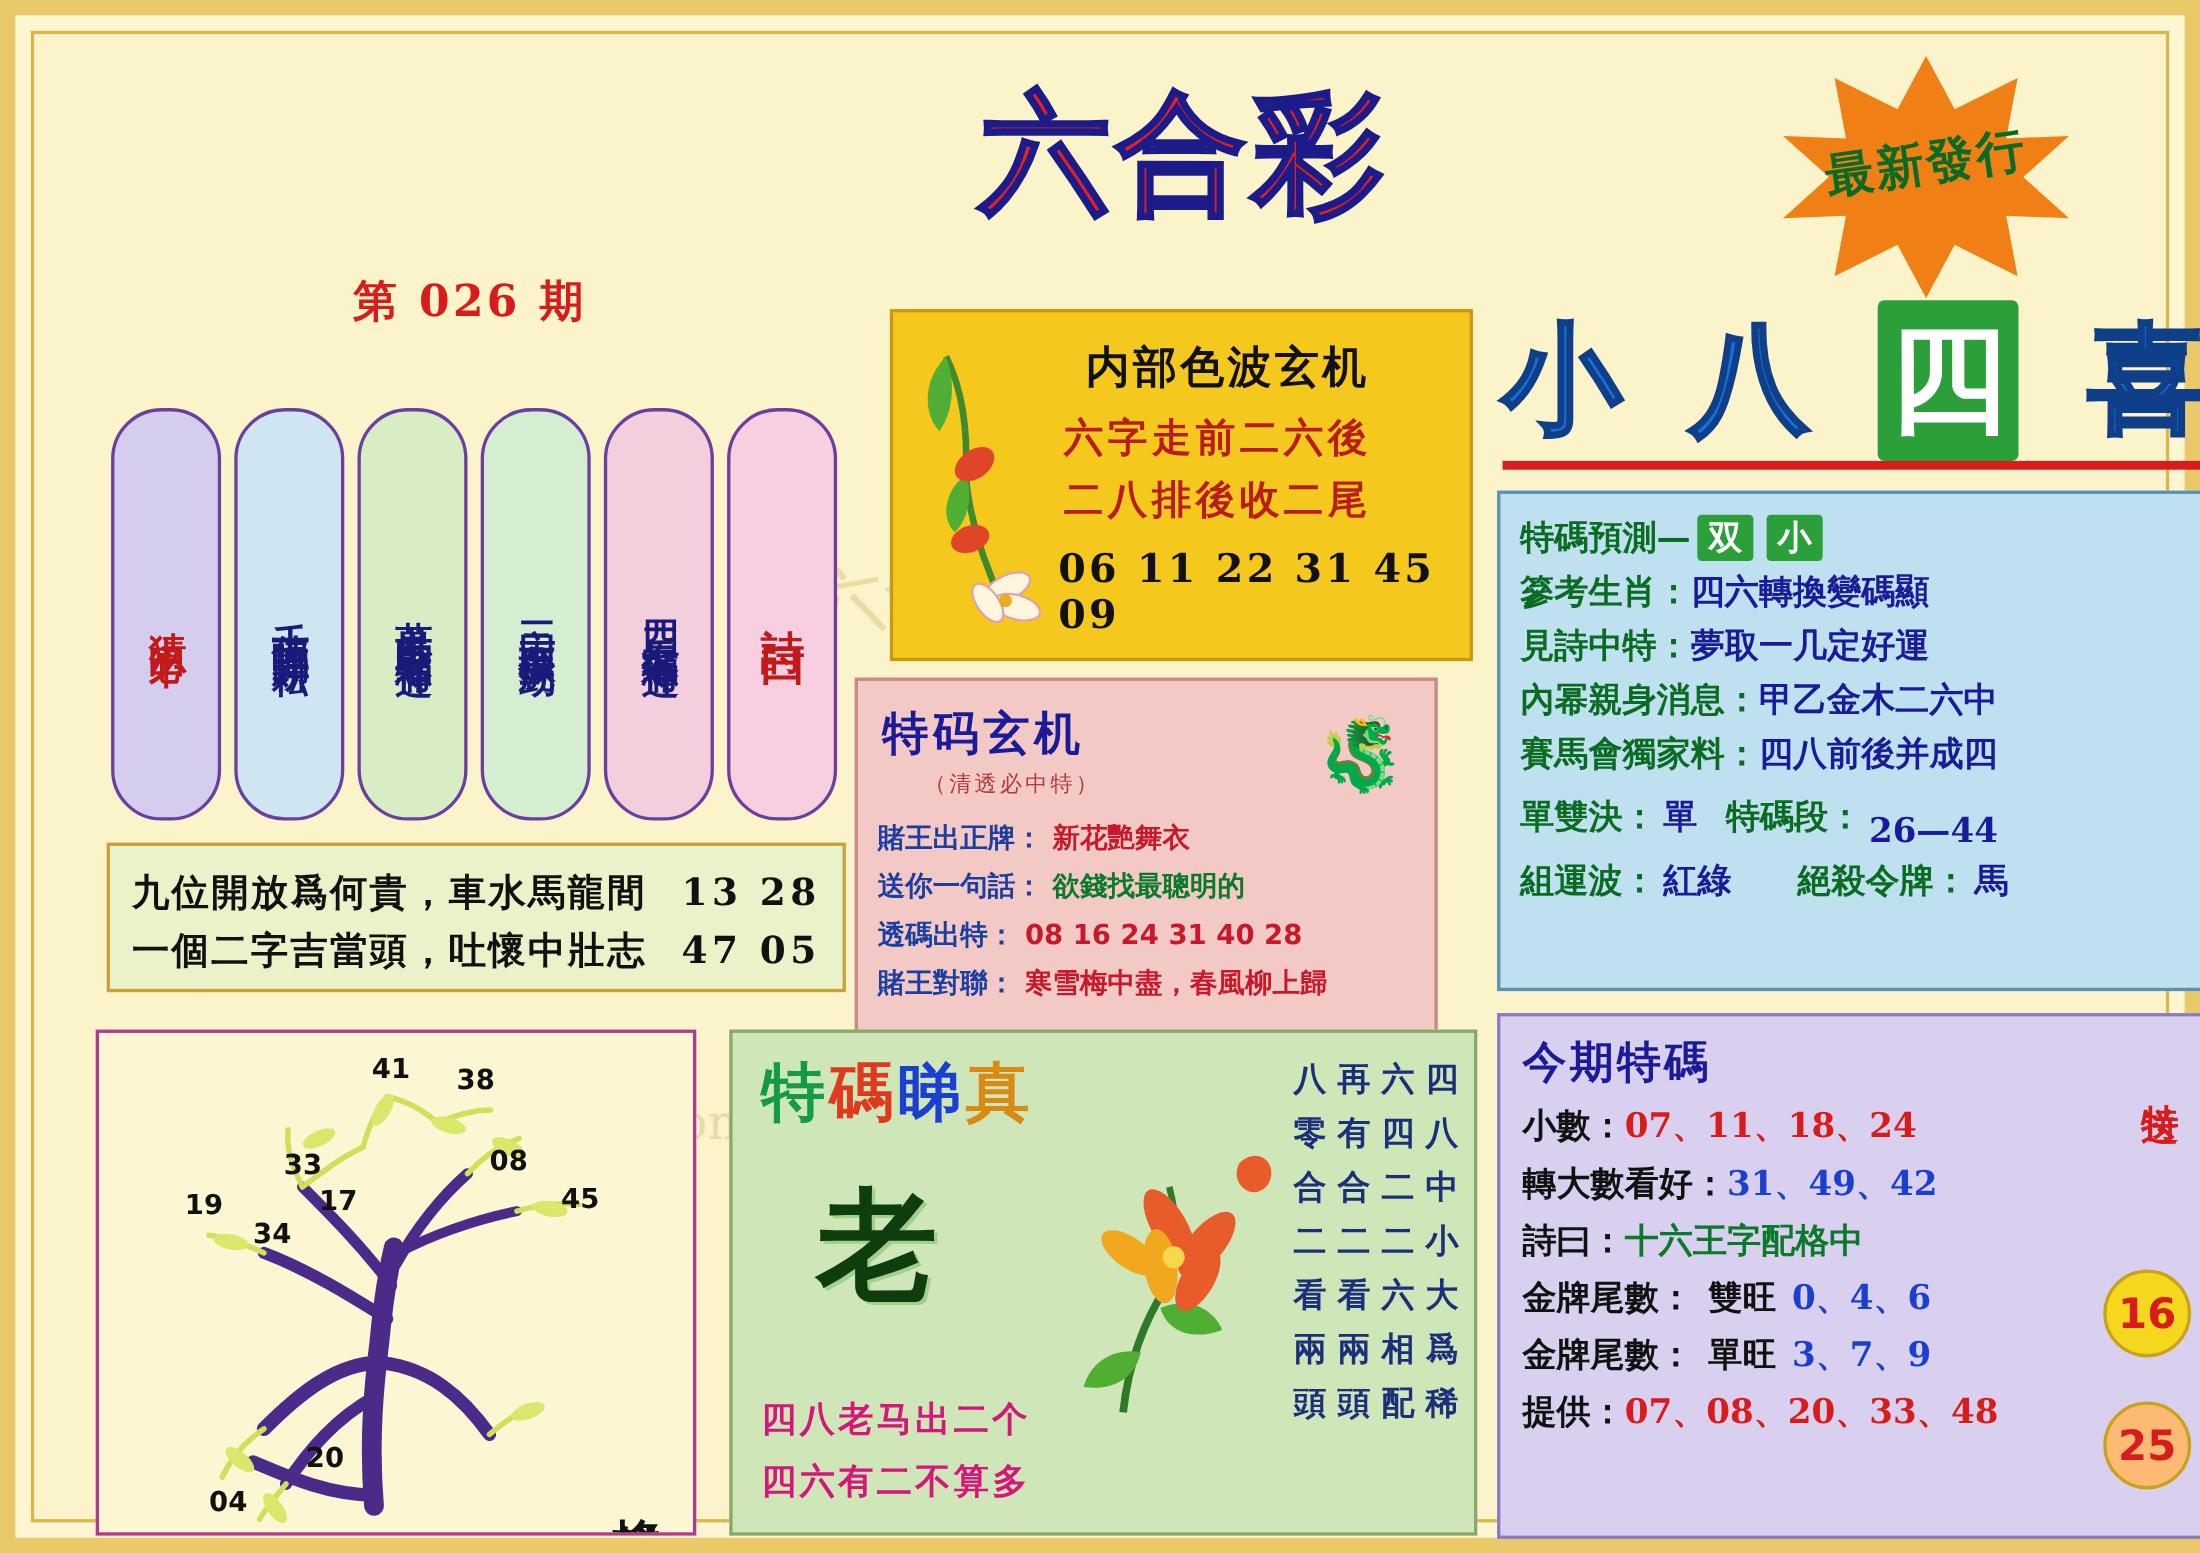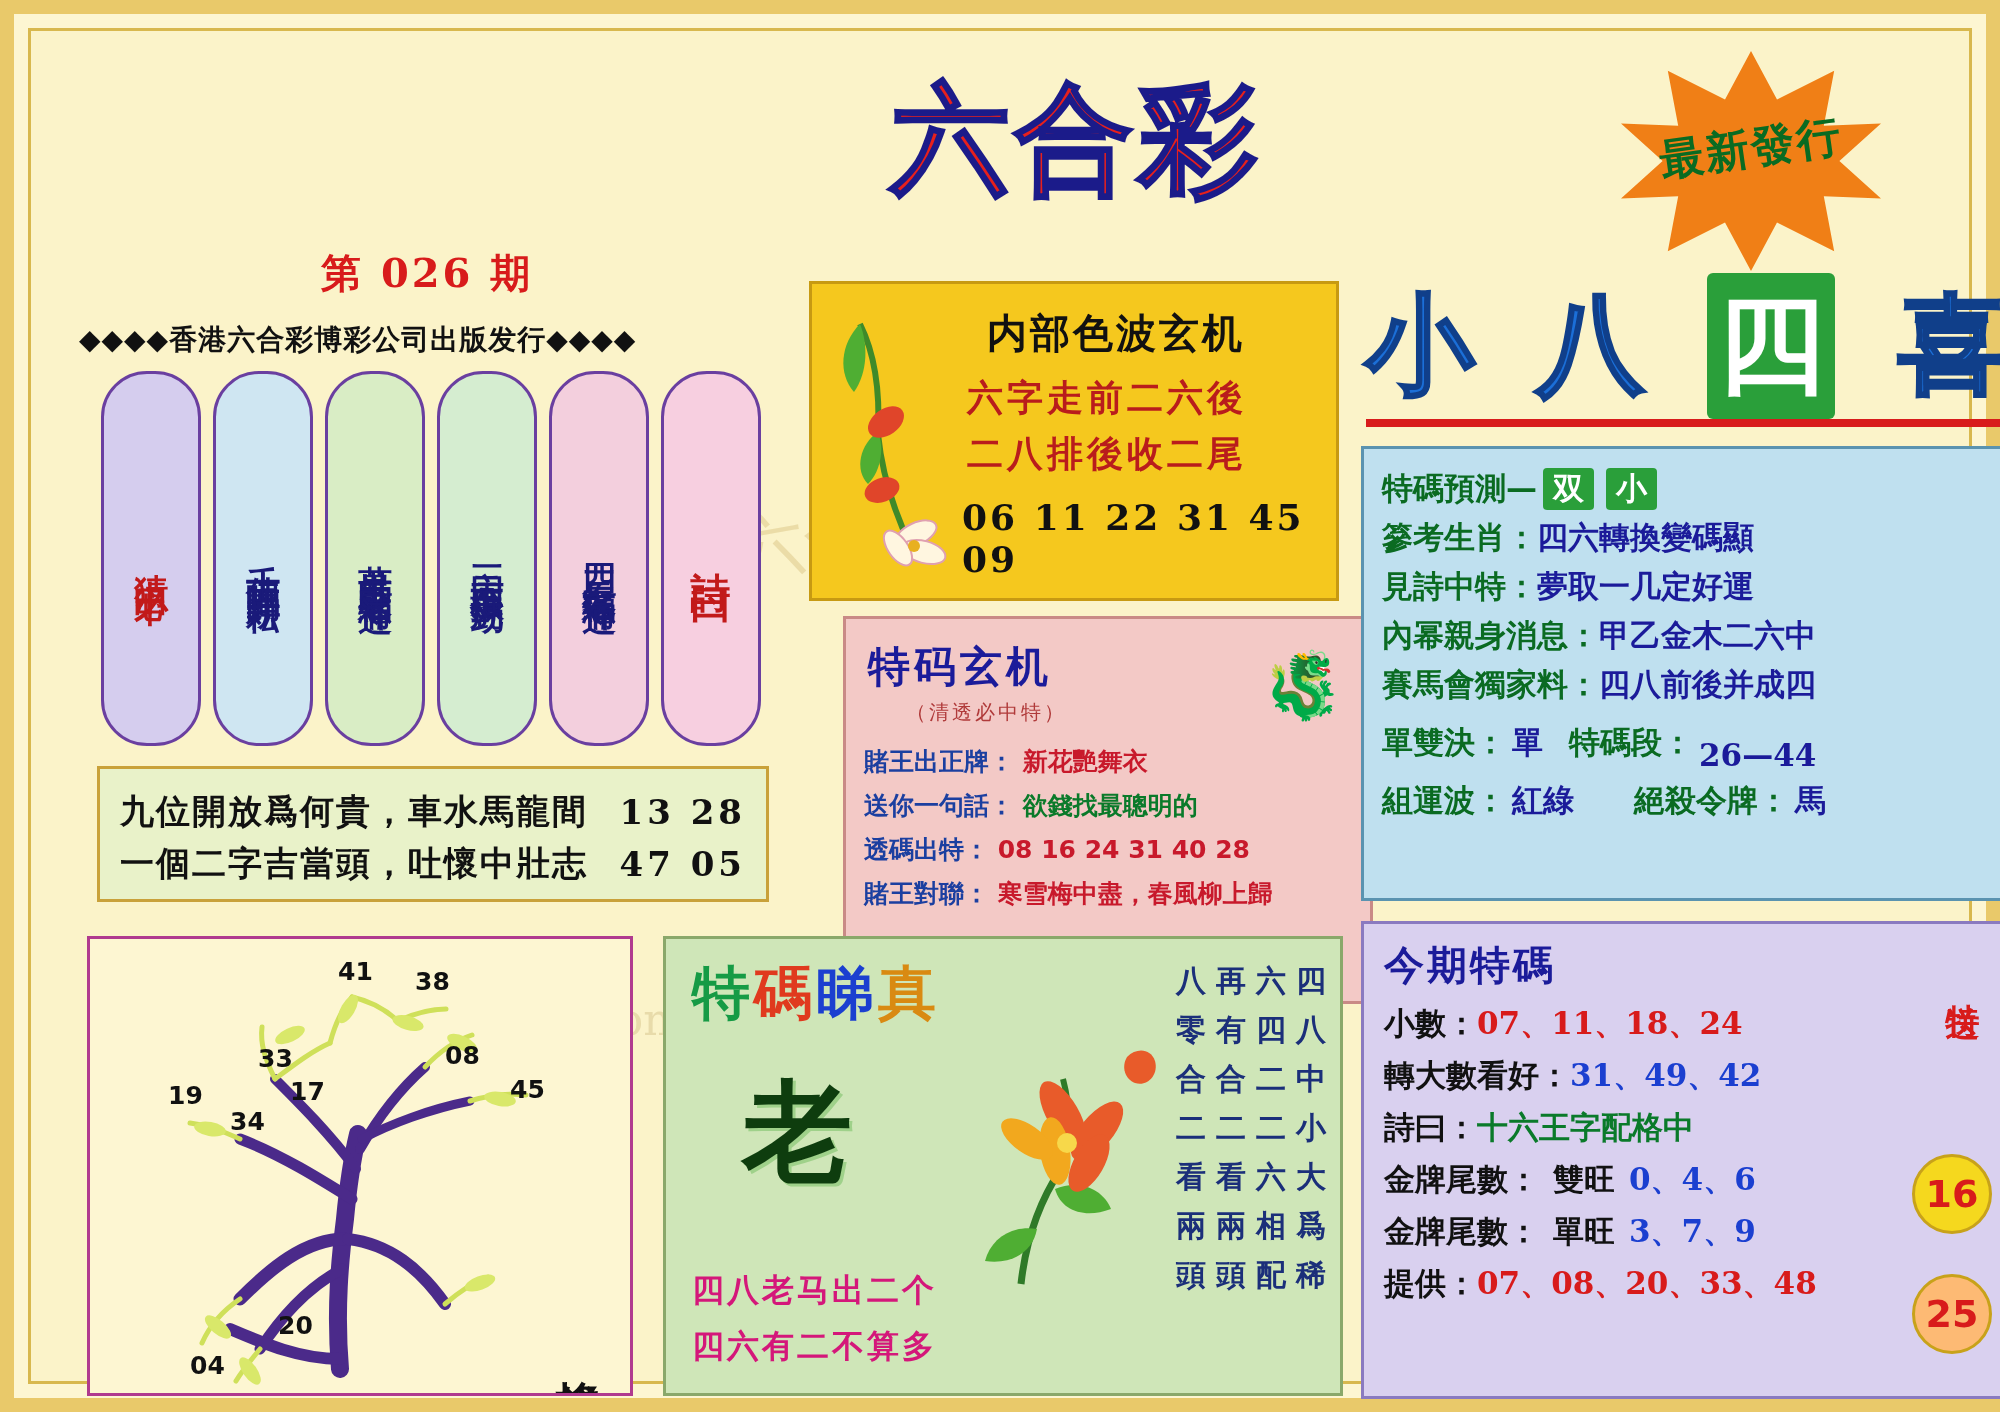--- a/index.html
+++ b/index.html
@@ -165,21 +165,21 @@
   .yellow-box .yb-l2 { top:146px; }
   .yellow-box .yb-nums {
     position:absolute; left:150px; top:212px;
     font-family:"DejaVu Serif", serif;
     font-size:36px; font-weight:bold; color:#111;
     letter-spacing:3px;
   }
 
   
   .pink-box {
-    position:absolute; left:812px; top:585px;
+    position:absolute; left:746px; top:585px;
     width:530px; height:388px;
     background:#f3c9c6;
     border:3px solid #c98a86;
     box-sizing:border-box;
   }
   .pink-box .pb-title {
     position:absolute; left:22px; top:20px;
     font-family:"DejaVu Serif", serif;
     font-size:42px; font-weight:bold; color:#1b1b9a;
     letter-spacing:4px;
@@ -368,21 +368,20 @@
     <div class="watermark2">六合彩uuu.com</div>
 
     <div class="main-title">六合彩</div>
 
     <div class="burst">
       <div class="star"></div>
       <div class="btxt">最新發行</div>
     </div>
 
     <div class="issue">第 026 期</div>
-    <div class="publisher">◆◆◆◆香港六合彩博彩公司出版发行◆◆◆◆</div>
 
     <div class="pills">
       <div class="pill p6">
           <span>猜中必中</span>
         </div>
       <div class="pill p5">
           <span>千古佳唱問耕耘</span>
         </div>
       <div class="pill p4">
           <span>萬世師表顯神通</span>

